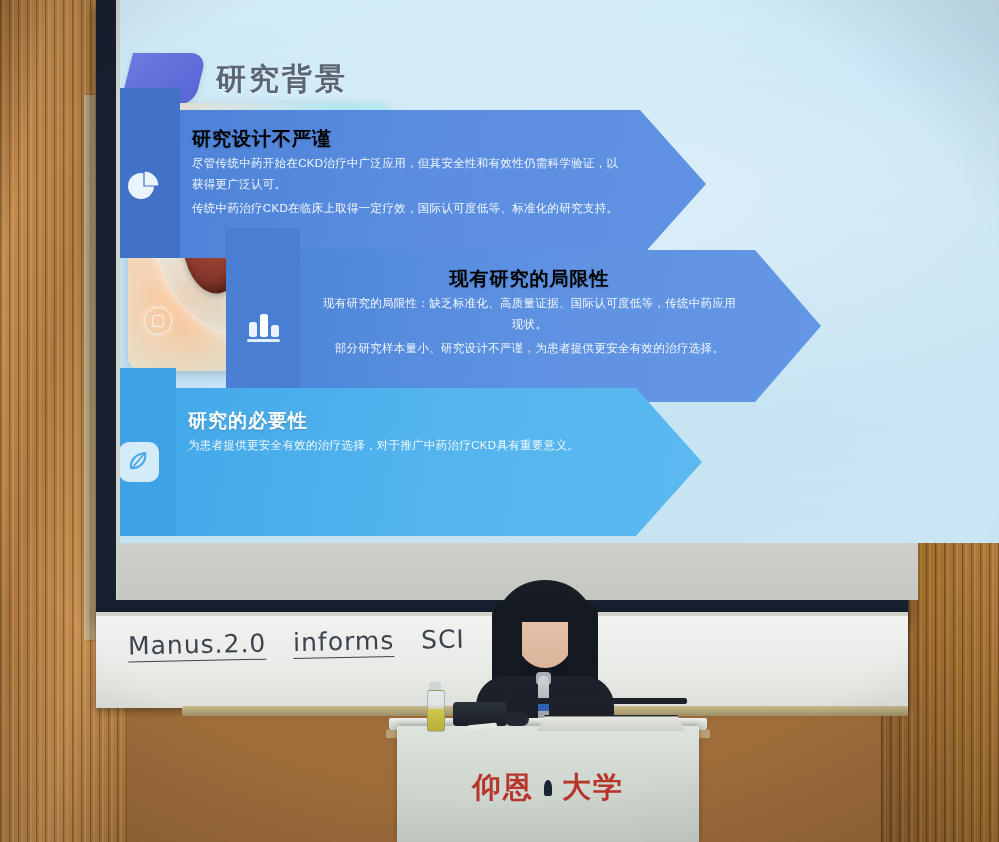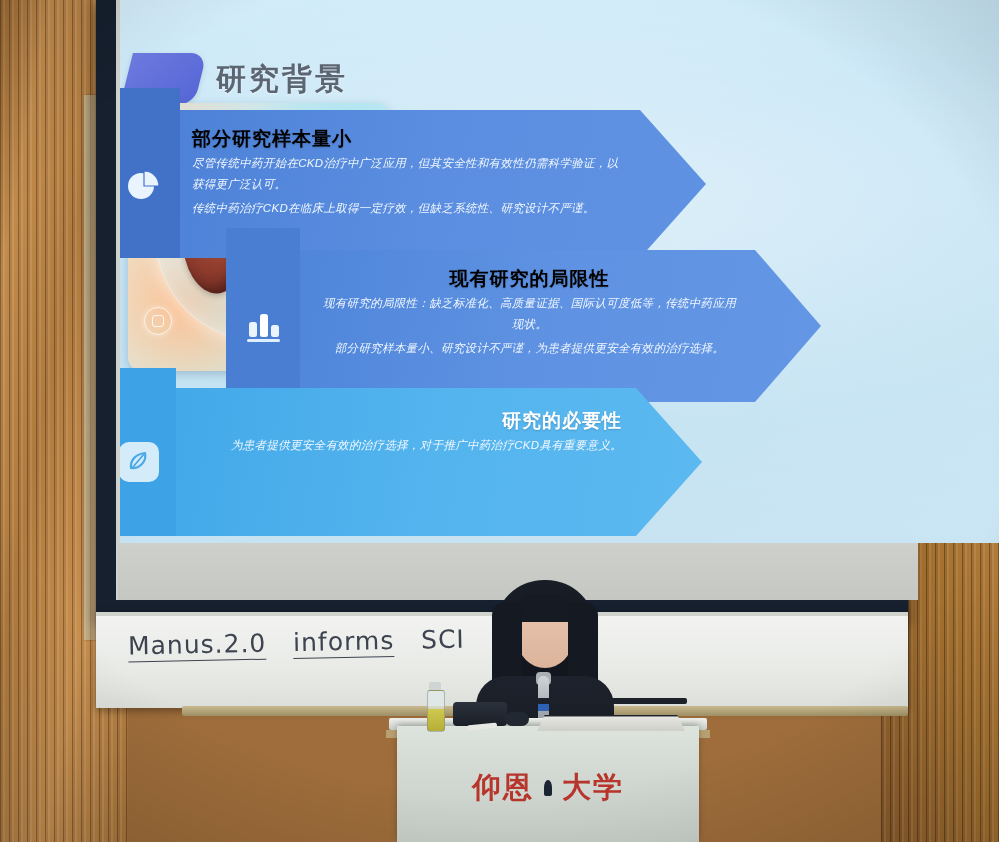--- a/index.html
+++ b/index.html
@@ -133,39 +133,39 @@
     box-shadow:0 0 6px rgba(255,255,255,.9);}
   .chev-wrap{position:absolute;}
   .icon-tab{
     position:absolute;left:0;top:0;width:76px;height:100%;
     display:flex;align-items:center;justify-content:center;
   }
   .chev-body{position:absolute;left:0;top:0;width:100%;height:100%;}
   .chev-text{position:absolute;left:86px;right:80px;top:0;}
   .chev-title{font-size:19px;font-weight:700;letter-spacing:1px;margin:0 0 1px 0;
     text-shadow:0 1px 2px rgba(0,0,0,.18);}
-  .chev-p{font-size:11.5px;line-height:21px;margin:0;color:#f2f8ff;letter-spacing:.3px;font-style:italic;}
+  .chev-p{font-size:11.5px;line-height:21px;margin:0;color:#f2f8ff;letter-spacing:.3px;}
   .chev-p + .chev-p{margin-top:3px;}
 
   
   #block1{left:-14px;top:110px;width:600px;height:148px;}
   #block1 .chev-body{background:linear-gradient(100deg,#4a7fd6,#5b8ee0 55%,#5f92e2);
     clip-path:polygon(0 0, calc(100% - 66px) 0, 100% 50%, calc(100% - 66px) 100%, 0 100%);}
   #block1 .icon-tab{background:#4272c8;width:74px;clip-path:polygon(0 0,100% 0,100% 100%,0 100%);}
   #block1 .notch{position:absolute;left:0;top:-22px;width:74px;height:22px;background:#4272c8;}
 
   
   #block2{left:106px;top:250px;width:595px;height:152px;text-align:center;}
   #block2 .chev-body{background:linear-gradient(100deg,#4b83d8,#5f92e2 55%,#6397e5);
     clip-path:polygon(0 0, calc(100% - 66px) 0, 100% 50%, calc(100% - 66px) 100%, 0 100%);}
   #block2 .icon-tab{background:#4a7ed2;width:74px;}
   #block2 .notch{position:absolute;left:0;top:-22px;width:74px;height:22px;background:#4a7ed2;}
 
   
-  #block3{left:-18px;top:388px;width:600px;height:148px;text-align:right;}
+  #block3{left:-18px;top:388px;width:600px;height:148px;}
   #block3 .chev-body{background:linear-gradient(100deg,#3fa6e8,#53b4ee 55%,#5cb9f0);
     clip-path:polygon(0 0, calc(100% - 66px) 0, 100% 50%, calc(100% - 66px) 100%, 0 100%);}
   #block3 .icon-tab{background:#3da3e6;width:74px;}
   #block3 .notch{position:absolute;left:0;top:-20px;width:74px;height:20px;background:#3da3e6;}
   #block3 .chev-title{color:#ffffff;}
 
   .ico{display:block;}
   .leaf-box{width:40px;height:40px;border-radius:10px;background:rgba(255,255,255,.78);
     display:flex;align-items:center;justify-content:center;}
 
@@ -307,23 +307,23 @@
       <div class="chev-wrap" id="block1">
         <div class="chev-body"></div>
         <div class="notch"></div>
         <div class="icon-tab">
           <svg class="ico" width="38" height="38" viewBox="0 0 38 38">
             <circle cx="17" cy="21" r="13" fill="#eaf4ff"></circle>
             <path d="M20 6 A15 15 0 0 1 35 21 L20 21 Z" fill="#eaf4ff" stroke="#4272c8" stroke-width="1.2"></path>
           </svg>
         </div>
         <div class="chev-text" style="top:16px;">
-          <div class="chev-title">部分研究样本量小</div>
+          <div class="chev-title">研究设计不严谨</div>
           <p class="chev-p">尽管传统中药开始在CKD治疗中广泛应用，但其安全性和有效性仍需科学验证，以获得更广泛认可。</p>
-          <p class="chev-p">传统中药治疗CKD在临床上取得一定疗效，但缺乏系统性、研究设计不严谨。</p>
+          <p class="chev-p">传统中药治疗CKD在临床上取得一定疗效，国际认可度低等、标准化的研究支持。</p>
         </div>
       </div>
 
       <div class="chev-wrap" id="block2">
         <div class="chev-body"></div>
         <div class="notch"></div>
         <div class="icon-tab">
           <svg class="ico" width="40" height="40" viewBox="0 0 40 40">
             <rect x="6" y="16" width="8" height="15" rx="2.5" fill="#eaf4ff"></rect>
             <rect x="17" y="8" width="8" height="23" rx="2.5" fill="#ffffff"></rect>

